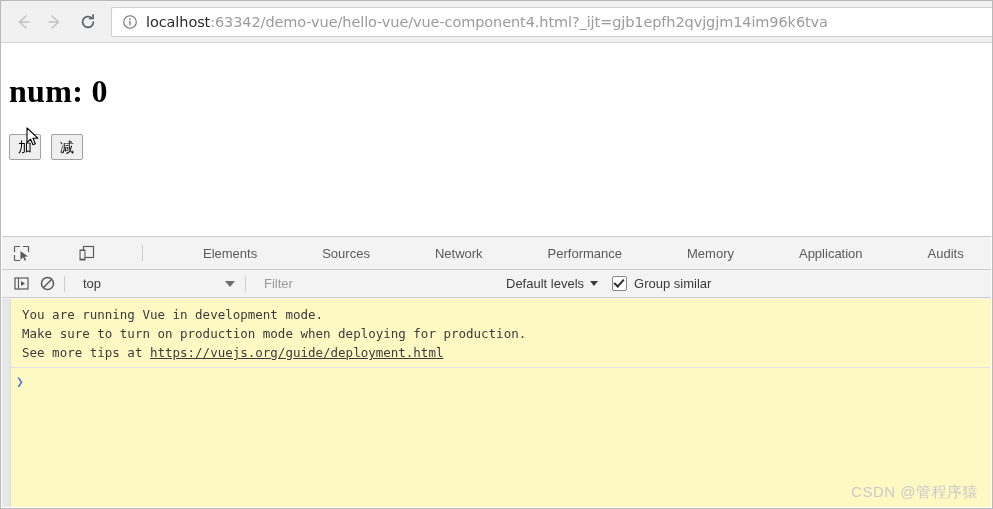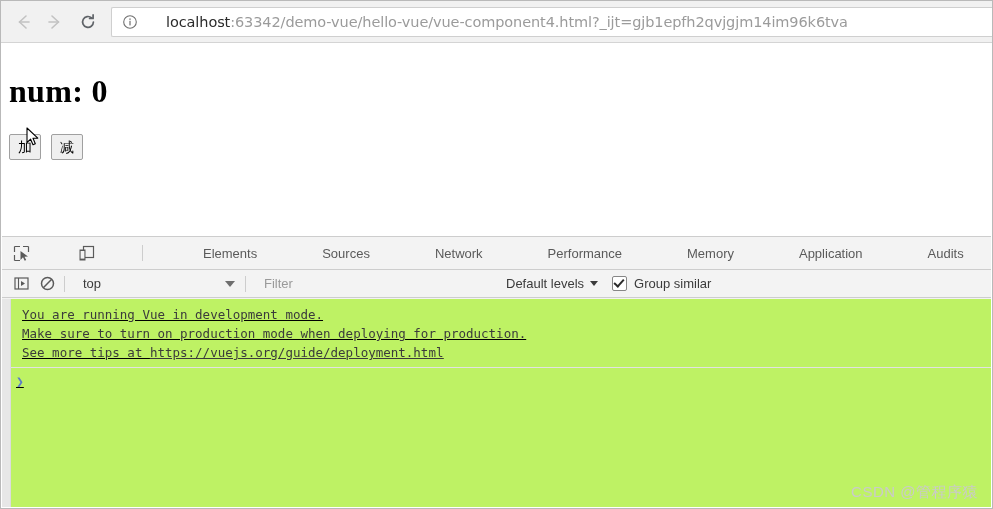--- a/index.html
+++ b/index.html
@@ -63,21 +63,20 @@
     margin-right: 8px;
     display: flex;
     align-items: center;
   }
   .url-text {
     font-family: "DejaVu Sans", sans-serif;
     font-size: 14.5px;
     color: #9b9b9b;
     white-space: nowrap;
     letter-spacing: -0.1px;
-    margin-left: 20px;
   }
   .url-text .host {
     color: #2b2b2b;
   }
 
   
   .page-viewport {
     position: relative;
     height: 192px;
     background: #ffffff;
@@ -261,22 +260,21 @@
     border-width: 0 2px 2px 0;
     transform: rotate(42deg);
   }
 
   .dt-console-body {
     position: absolute;
     top: 62px;
     left: 0;
     right: 0;
     bottom: 0;
-    background: #bef264;
-    text-decoration: underline;
+    background: #fef9c3;
   }
   .console-gutter {
     position: absolute;
     left: 0; top: 0; bottom: 0;
     width: 8px;
     background: #e7e7e7;
     border-right: 1px solid #dcdcdc;
   }
   .console-group {
     padding: 6px 0 0 20px;

